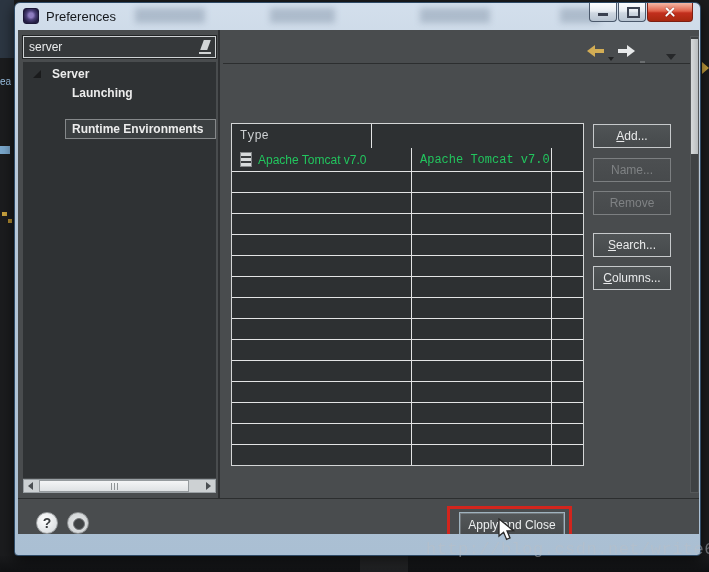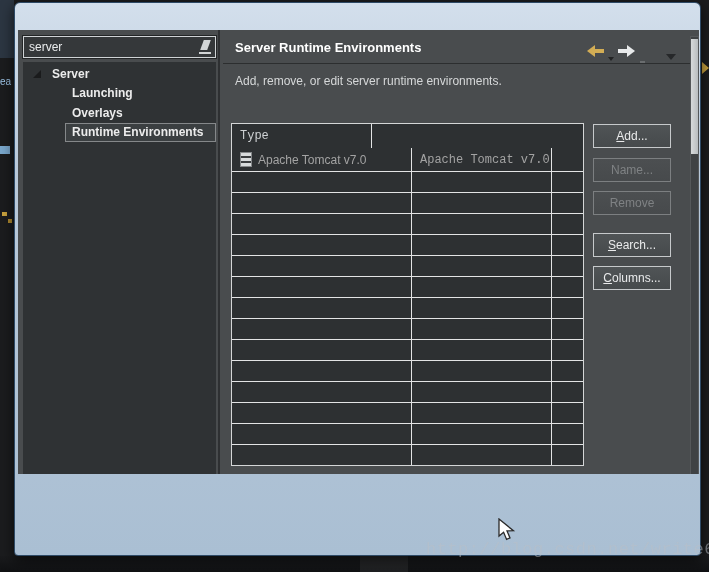--- a/index.html
+++ b/index.html
@@ -34,35 +34,35 @@
   .wb-plain{width:28px;background:linear-gradient(#fdfdfe,#e7ecf2 45%,#cfd8e2 55%,#b8c4d2);}
   .wb-close{width:46px;background:linear-gradient(#f4b9a6,#e0614a 45%,#c22f1d 55%,#a8280f);border-color:#7c1f12;}
   .glyph-min{position:absolute;left:8px;bottom:5px;width:10px;height:3px;background:#3a4150;}
   .glyph-max{position:absolute;left:8px;top:4px;width:9px;height:7px;border:2px solid #3a4150;}
   .glyph-x{position:absolute;left:50%;top:50%;width:12px;height:12px;transform:translate(-50%,-50%);}
   .glyph-x::before,.glyph-x::after{content:"";position:absolute;left:0;top:5px;width:12px;height:2.4px;
     background:#fff;border-radius:1px;box-shadow:0 0 1px rgba(60,0,0,.8);}
   .glyph-x::before{transform:rotate(45deg);}
   .glyph-x::after{transform:rotate(-45deg);}
   
-  .body{position:absolute;left:3px;top:27px;width:681px;height:444px;background:#494c4e;overflow:hidden;}
+  .body{position:absolute;left:3px;top:27px;width:681px;height:504px;background:#494c4e;overflow:hidden;}
   
   .filter-box{position:absolute;left:5px;top:6px;width:193px;height:22px;box-sizing:border-box;
     background:#35383a;border:1px solid #cfd3d5;outline:1px solid #232526;display:flex;align-items:center;}
   .filter-text{flex:1;padding-left:5px;font-size:12px;color:#e9ebec;}
   .clear-icon{width:14px;height:14px;margin-right:3px;position:relative;}
   .clear-icon .blade{position:absolute;left:4px;top:0;width:7px;height:10px;background:#d2d5d6;transform:skewX(-20deg);}
   .clear-icon .base{position:absolute;left:1px;bottom:0;width:12px;height:2px;background:#d2d5d6;}
   .tree{position:absolute;left:5px;top:32px;width:193px;height:416px;background:#2f3234;padding-top:2px;box-sizing:border-box;}
   .tree-item{height:19.5px;display:flex;align-items:center;font-size:12px;color:#ececec;box-sizing:border-box;}
   .tree-item.bold{font-weight:bold;}
   .tree-item.dim{color:#aaadaf;font-weight:normal;}
   .tree-item.lvl0{padding-left:10px;}
   .tree-item.lvl1{padding-left:49px;text-align:center;}
-  .tree-item.selected{margin-left:42px;padding-left:6px;background:#3b3f41;border:1px solid #85888a;}
+  .tree-item.selected{margin-left:42px;padding-left:6px;background:#3b3f41;border:1px solid #85888a;margin-top:16px;}
   .expander{width:0;height:0;border-left:8px solid transparent;border-bottom:8px solid #1a1b1c;margin-right:11px;}
   
   .hscroll{position:absolute;left:5px;top:449px;width:193px;height:14px;background:#cdd1d3;
     border:1px solid #9aa0a4;box-sizing:border-box;display:flex;align-items:center;}
   .hs-arrow{width:13px;height:12px;display:flex;align-items:center;justify-content:center;}
   .tri-l{width:0;height:0;border-top:4px solid transparent;border-bottom:4px solid transparent;border-right:5px solid #4a4e51;}
   .tri-r{width:0;height:0;border-top:4px solid transparent;border-bottom:4px solid transparent;border-left:5px solid #4a4e51;}
   .hs-track{flex:1;height:12px;position:relative;}
   .hs-thumb{position:absolute;left:2px;top:0;width:150px;height:12px;background:linear-gradient(#f4f5f6,#dfe2e4);
     border:1px solid #969b9e;box-sizing:border-box;display:flex;align-items:center;justify-content:center;gap:2px;}
@@ -83,21 +83,21 @@
   .desc{position:absolute;left:217px;top:44px;font-size:12px;color:#d6d8d9;}
   .tbl-label{position:absolute;left:217px;top:72px;font-size:12px;color:#d6d8d9;}
   
   .rte-table{position:absolute;left:213px;top:93px;width:353px;height:343px;box-sizing:border-box;
     background:#2d3032;border:1px solid #d4d6d7;display:flex;flex-direction:column;}
   .t-row{display:flex;box-sizing:border-box;}
   .t-head{height:24px;}
   .t-data{height:23px;}
   .t-empty{flex:1;border-top:1px solid #e3e4e5;}
   .t-cell{box-sizing:border-box;border-right:1px solid #e3e4e5;display:flex;align-items:center;
-    padding-left:8px;font-size:12px;color:#a3a3a3;overflow:hidden;white-space:nowrap;}
+    padding-left:8px;font-size:12px;color:#22c55e;overflow:hidden;white-space:nowrap;}
   .t-cell.c0{width:180px;}
   .t-cell.c1{width:140px;font-family:Liberation Mono, monospace;}
   .t-cell.c2{flex:1;border-right:none;padding-left:0;}
   .t-head .t-cell{color:#cfd2d4;}
   .srv-icon{width:10px;height:13px;margin-right:6px;flex:0 0 auto;border:1px solid #85888a;
     background:linear-gradient(#d8dbdc 0 3px,#3a3d3f 3px 5px,#d8dbdc 5px 8px,#3a3d3f 8px 10px,#d8dbdc 10px 13px);}
   
   .side-btn{position:absolute;left:575px;width:78px;height:24px;box-sizing:border-box;
     background:linear-gradient(#505456,#464a4c);border:1px solid #c6c9cb;color:#e9eaeb;
     font-family:"Liberation Sans",sans-serif;font-size:12px;padding:0;cursor:default;}
@@ -137,40 +137,56 @@
   <div class="bg-left-top"></div>
   <div class="bg-ea">ea</div>
   <div class="bg-blue-chip"></div>
   <div class="bg-gold-1"></div>
   <div class="bg-gold-2"></div>
   <div class="bg-right-arrow"></div>
   <div class="bg-bottom"></div>
   <div class="bg-bottom-glow"></div>
 
   <div class="dialog">
+    <div class="titlebar">
+      <div class="smudge" style="left:120px;width:70px"></div>
+      <div class="smudge" style="left:255px;width:65px"></div>
+      <div class="smudge" style="left:405px;width:70px"></div>
+      <div class="smudge" style="left:545px;width:40px"></div>
+      <div class="app-icon"></div>
+      <span class="title-text">Preferences</span>
+      <div class="win-controls">
+        <div class="win-btn wb-plain">
+            <span class="glyph-min"></span>
+          </div>
+        <div class="win-btn wb-plain">
+            <span class="glyph-max"></span>
+          </div>
+        <div class="win-btn wb-close">
+            <span class="glyph-x"></span>
+          </div>
+      </div>
+    </div>
 
     <div class="body">
 
       <div class="filter-box">
         <span class="filter-text">server</span>
         <span class="clear-icon">
           <span class="blade"></span>
           <span class="base"></span>
         </span>
       </div>
       <div class="tree" id="tree">
           <div class="tree-item lvl0 bold">
             <span class="expander"></span>
             <span class="tl">Server</span>
           </div>
           <div class="tree-item lvl1 bold">
             <span class="tl">Launching</span>
-          </div>
-          <div class="tree-item lvl1 bold">
-            <span class="tl">Overlays</span>
           </div>
           <div class="tree-item lvl1 bold selected">
             <span class="tl">Runtime Environments</span>
           </div>
         </div>
       <div class="hscroll">
         <span class="hs-arrow">
             <span class="tri-l"></span>
           </span>
         <span class="hs-track">
@@ -180,33 +196,31 @@
             <span class="grip"></span>
           </span>
         </span>
         <span class="hs-arrow">
             <span class="tri-r"></span>
           </span>
       </div>
 
       <div class="divider"></div>
 
-      <span class="panel-title">Server Runtime Environments</span>
       <span class="nav" style="left:569px">
         <span class="arrow"><span class="head-l" style="border-right-color:#d2ad55"></span><span class="shaft" style="right:0;background:#d2ad55"></span></span>
       </span>
       <span class="nav" style="left:590px;top:17px"><span class="mini-caret"></span></span>
       <span class="nav" style="left:600px">
         <span class="arrow"><span class="shaft" style="left:0;background:#e8eaeb"></span><span class="head-r" style="border-left-color:#e8eaeb"></span></span>
       </span>
       <span class="nav" style="left:622px;top:19px"><span class="mini-dash"></span></span>
       <span class="nav" style="left:648px;top:16px"><span class="big-caret"></span></span>
       <div class="header-sep"></div>
 
-      <div class="desc">Add, remove, or edit server runtime environments.</div>
 
       <div class="rte-table" id="rte-table">
           <div class="t-row t-head">
             <span class="t-cell c1">Type</span>
             <span class="t-cell c2"></span>
           </div>
           <div class="t-row t-data">
             <span class="t-cell c0">
               <span class="srv-icon"></span>
               <span>Apache Tomcat v7.0</span>

